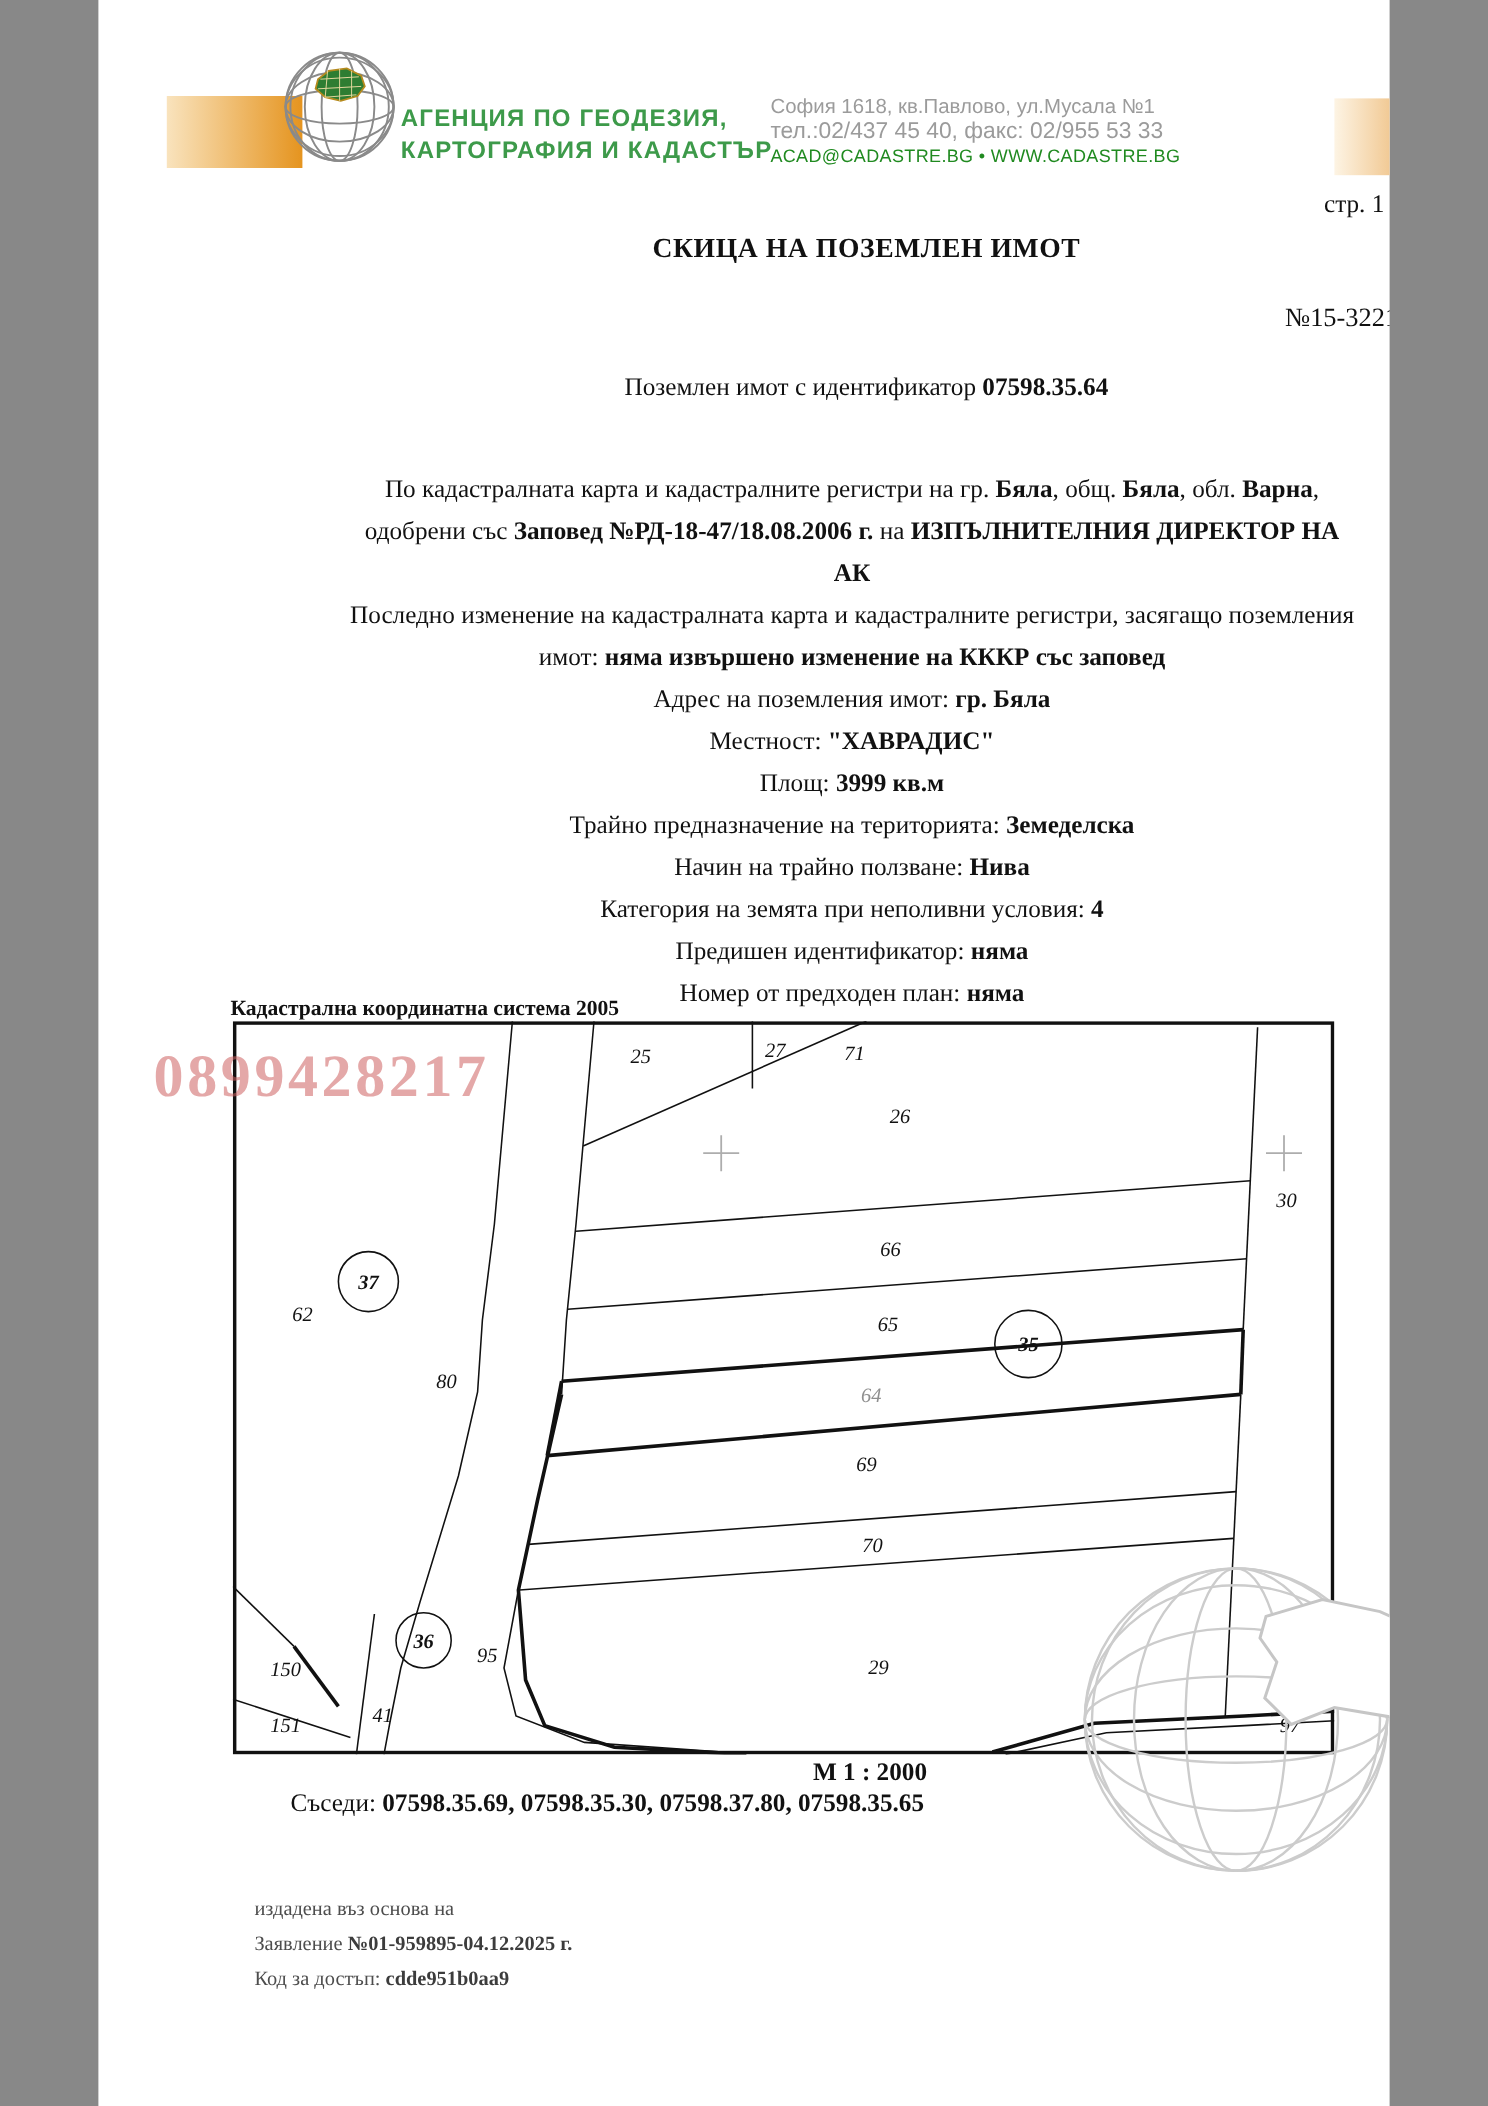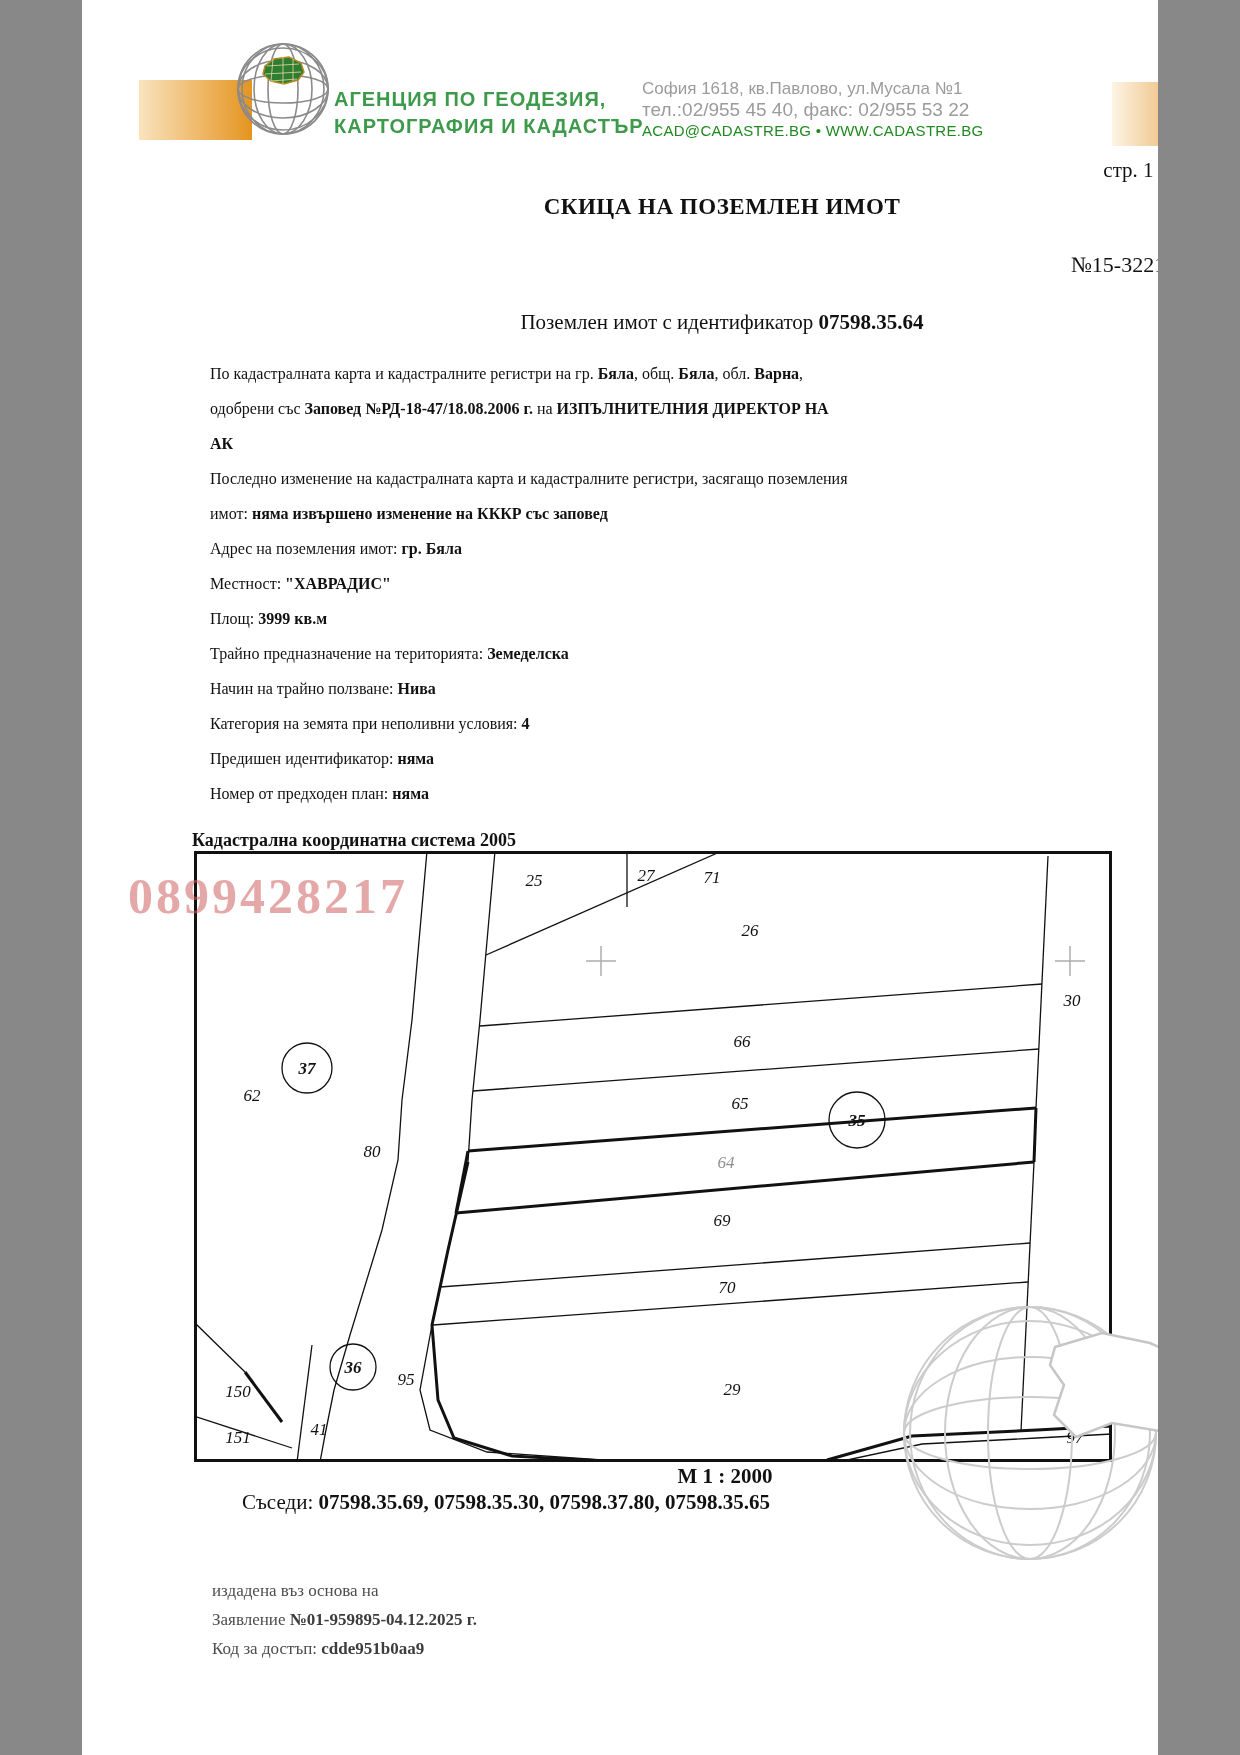--- a/index.html
+++ b/index.html
@@ -44,22 +44,22 @@
   .doc-number {
     position:absolute; left:40px; top:252px; width:1200px; text-align:right;
     font-size:22px; font-weight:normal;
   }
   .id-line {
     position:absolute; left:40px; top:310px; width:1200px; text-align:center;
     font-size:21px;
   }
   
   .props {
-    position:absolute; left:128px; top:356px; width:1000px;
-    font-size:16px; line-height:35px;
+    position:absolute; left:128px; top:390px; width:1000px;
+    font-size:21px; line-height:35px;text-align:center;
   }
   .props .pline { white-space:nowrap; }
   .bseg { font-weight:bold; }
   .coord-system {
     position:absolute; left:110px; top:830px; font-size:18px; font-weight:bold;
   }
   
   .map-svg { position:absolute; left:112px; top:851px; }
   .map-label {
     font-family:"Liberation Serif","DejaVu Serif",serif;
@@ -112,21 +112,21 @@
     </g>
   </svg>
 
   <div class="agency-name">
     <div>АГЕНЦИЯ ПО ГЕОДЕЗИЯ,</div>
     <div>КАРТОГРАФИЯ И КАДАСТЪР</div>
   </div>
 
   <div class="contact">
     <div class="c1">София 1618, кв.Павлово, ул.Мусала №1</div>
-    <div class="c2">тел.:02/955 45 40, факс: 02/955 53 22</div>
+    <div class="c2">тел.:02/437 45 40, факс: 02/955 53 33</div>
     <div class="c3">ACAD@CADASTRE.BG • WWW.CADASTRE.BG</div>
   </div>
 
   <div class="bar-right"></div>
 
   <div class="page-indicator">стр. 1 от 2</div>
 
   <div class="doc-title">СКИЦА НА ПОЗЕМЛЕН ИМОТ</div>
   <div class="doc-number">№15-3221285-06.12.2025 г.</div>
   <div class="id-line"><span>Поземлен имот с идентификатор </span><span class="bseg">07598.35.64</span></div>

